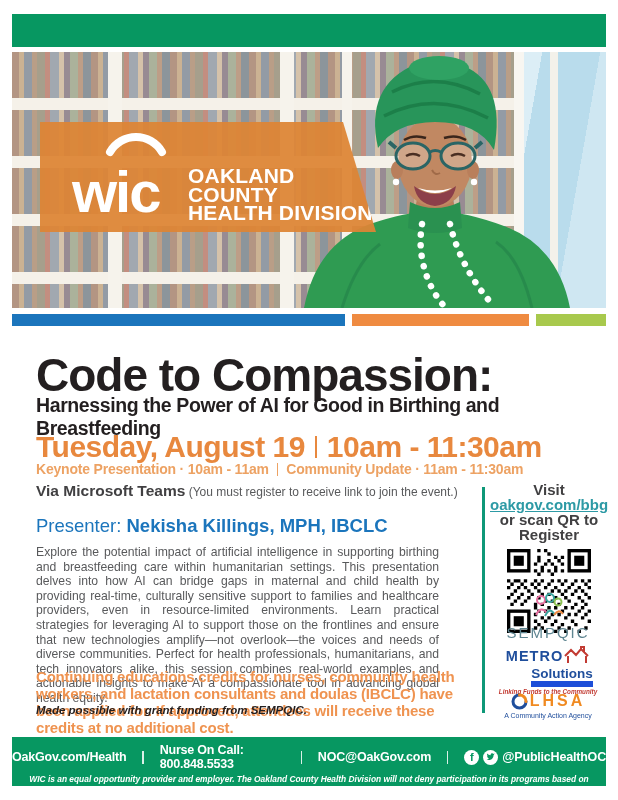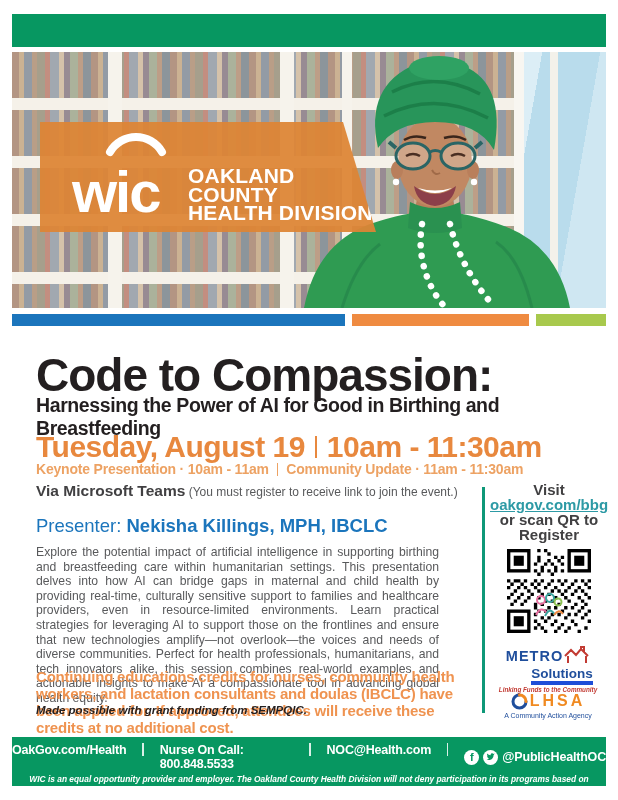--- a/index.html
+++ b/index.html
@@ -80,31 +80,31 @@
   .col-divider { position:absolute; left:482px; top:487px; width:2.5px; height:226px; background:#0e9878; }
   .register { position:absolute; left:490px; top:482px; width:118px; text-align:center; }
   .register .visit { font-size:15px; font-weight:bold; color:#414042; line-height:15px; }
   .register .visit a { color:#2d9aa5; text-decoration:underline; }
   .qr { margin:7px auto 0 auto; width:84px; height:84px; background:#ffffff; display:block; }
 
   .sempqic { position:absolute; left:488px; top:593px; width:120px; text-align:center; }
   .sempqic .word { font-size:15px; color:#5e8591; letter-spacing:2px; margin-top:1px; }
   .metro { position:absolute; left:488px; top:646px; width:120px; text-align:center; color:#1f4e9c; }
   .metro .row1 { font-size:14.5px; font-weight:bold; letter-spacing:1px; display:flex; align-items:flex-end; justify-content:center; gap:1px; }
-  .metro .row2 { font-size:13.5px; font-weight:bold; margin-left:28px; border-bottom:4px solid #1d4ed8; display:inline-block; padding-bottom:0; }
+  .metro .row2 { font-size:13.5px; font-weight:bold; margin-left:28px; border-bottom:6px solid #1d4ed8; display:inline-block; padding-bottom:0; }
   .metro .tag  { font-size:6.3px; font-style:italic; color:#c23b33; font-weight:bold; margin-top:1px; }
   .olhsa { position:absolute; left:488px; top:692px; width:120px; text-align:center; }
   .olhsa .row1 { display:flex; align-items:center; justify-content:center; gap:2px; }
   .olhsa .word { font-size:16px; font-weight:bold; color:#f08a21; letter-spacing:3px; }
   .olhsa .tag  { font-size:7px; color:#1f4e9c; margin-top:2px; }
 
   
   .footer { position:absolute; left:12px; top:737px; width:594px; height:49px; background:#079761; color:#ffffff; }
   .footer .line1 {
-    margin-top:6px; display:flex; justify-content:center; gap:16px;
+    margin-top:6px; display:flex; align-items:center; justify-content:center; gap:16px;
     font-size:12.5px; font-weight:bold; letter-spacing:-.2px;
   }
   .footer .vbar { width:1.5px; height:13px; background:rgba(255,255,255,.85); }
   .social { display:flex; align-items:center; gap:4px; }
   .icon-circle { width:15px; height:15px; border-radius:50%; background:#ffffff; color:#079761;
     display:flex; align-items:center; justify-content:center; font-size:11px; font-weight:bold; }
   .disclaimer {
     width:576px; margin:3px auto 0 auto; text-align:center;
     font-size:8.4px; line-height:1.42; font-style:italic; font-weight:bold; color:#ffffff;
   }
@@ -240,20 +240,21 @@
 
   <div class="sempqic">
     <svg width="40" height="26" viewBox="0 0 40 26">
       <circle cx="13" cy="7" r="4" fill="none" stroke="#e66fa0" stroke-width="2"></circle>
       <circle cx="22" cy="5" r="4" fill="none" stroke="#3aa5a0" stroke-width="2"></circle>
       <circle cx="30" cy="9" r="3.5" fill="none" stroke="#8cc153" stroke-width="2"></circle>
       <path d="M8 22 Q13 12 19 20" fill="none" stroke="#e66fa0" stroke-width="2"></path>
       <path d="M17 23 Q22 13 27 22" fill="none" stroke="#3aa5a0" stroke-width="2"></path>
       <path d="M26 22 Q31 15 35 21" fill="none" stroke="#ef8b41" stroke-width="2"></path>
     </svg>
+    <div class="word">SEMPQIC</div>
   </div>
 
   <div class="metro">
     <div class="row1">
       <span>METRO</span>
       <svg width="26" height="18" viewBox="0 0 26 18">
         <path d="M1 10 L7 4 L12 9 L17 3 L24 10 M17 3 V1 H20 V6" fill="none" stroke="#c23b33" stroke-width="2"></path>
         <path d="M4 10 V17 M22 10 V17" stroke="#c23b33" stroke-width="2"></path>
       </svg>
     </div>
@@ -271,21 +272,21 @@
     </div>
     <div class="tag">A Community Action Agency</div>
   </div>
 
   <div class="footer">
     <div class="line1">
       <span>OakGov.com/Health</span>
       <span class="vbar"></span>
       <span>Nurse On Call: 800.848.5533</span>
       <span class="vbar"></span>
-      <span>NOC@Health.com</span>
+      <span>NOC@OakGov.com</span>
       <span class="vbar"></span>
       <span class="social">
         <span class="icon-circle">f</span>
         <span class="icon-circle">
           <svg width="9" height="8" viewBox="0 0 10 9">
               <path d="M10 1.2c-.4.2-.8.3-1.2.4.4-.3.7-.7.9-1.2-.4.3-.9.5-1.4.6C7.9.6 7.4.4 6.9.4c-1 0-1.8.8-1.8 1.8v.4C3.6 2.5 2.3 1.8 1.4.7c-.2.3-.3.6-.3 1 0 .6.3 1.2.8 1.5-.3 0-.6-.1-.8-.2 0 .9.6 1.6 1.4 1.8-.1 0-.3.1-.5.1h-.4c.2.7.9 1.2 1.7 1.3-.6.5-1.4.8-2.2.8H.6c.8.5 1.7.8 2.7.8 3.3 0 5.1-2.7 5.1-5.1v-.2c.3-.3.7-.7 1-1.1z" fill="#079761"></path>
             </svg>
         </span>
         <span>@PublicHealthOC</span>
       </span>

